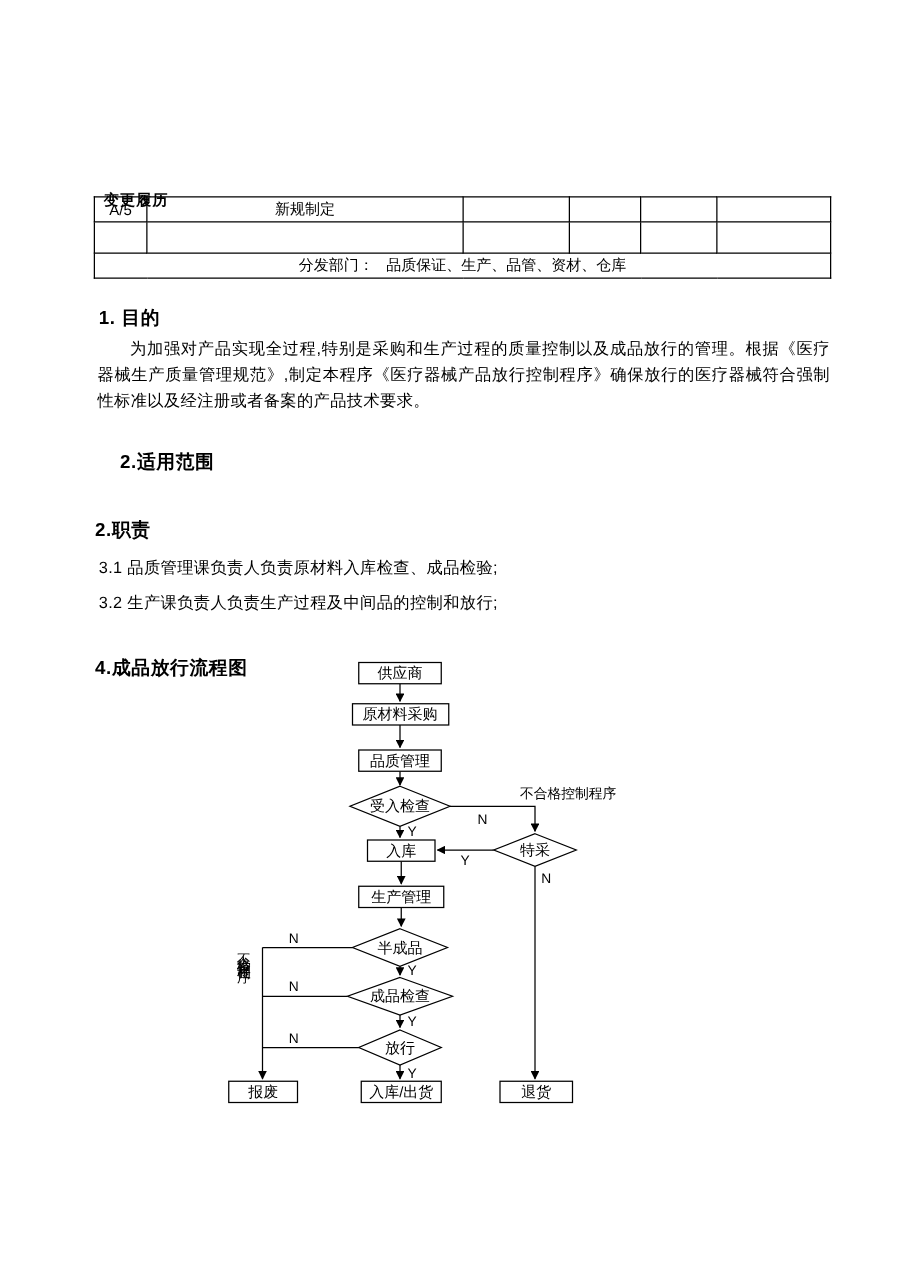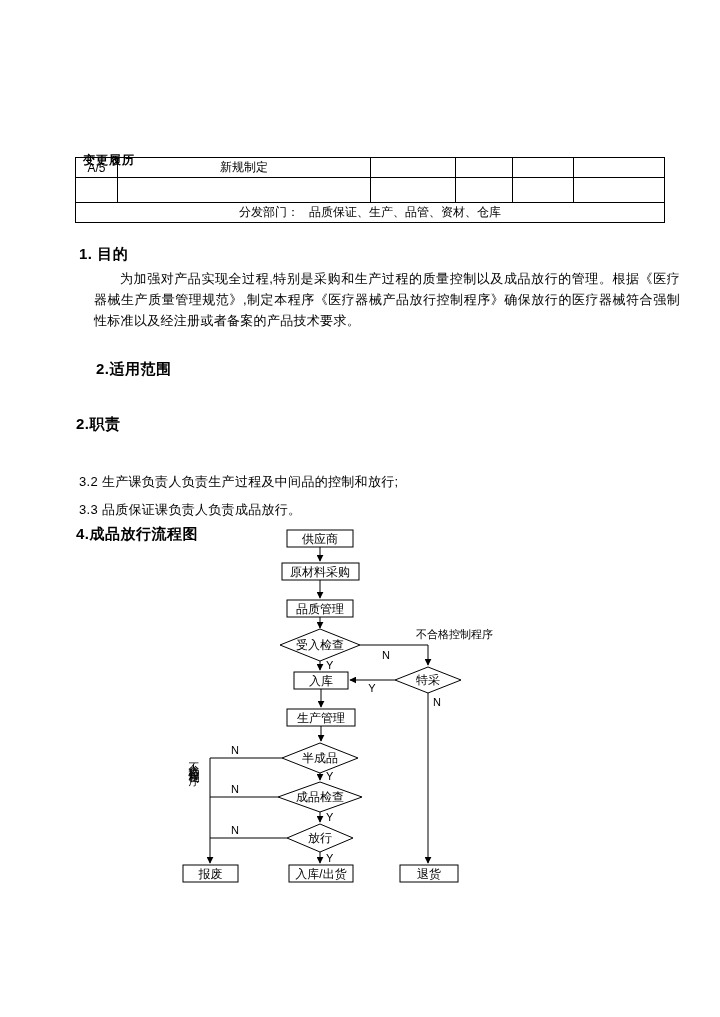--- a/index.html
+++ b/index.html
@@ -20,21 +20,21 @@
   .hist tr.r2 td { height:22px; }
   .hist tr.dist-row td { height:15px; white-space:pre; }
   .hist td.c { text-align:center; }
 
   
   .sec-title { font-size:15px; font-weight:bold; letter-spacing:0.5px; }
   .body-text { font-size:13px; line-height:21px; letter-spacing:0.3px; }
   .para { width:586px; text-indent:2em; text-align:justify; }
 
   .s1t { left:79px; top:245px; }
-  .s1b { left:94px; top:268px; }
+  .s1b { left:78px; top:268px; }
   .s2t { left:76px; top:360px;margin-left:20px; }
   .s2b { left:76px; top:385px; }
   .s3t { left:76px; top:415px; }
   .s3i1 { left:79px; top:443px; }
   .s3i2 { left:79px; top:471px; }
   .s3i3 { left:79px; top:499px; }
   .s4t { left:76px; top:525px; }
 
   
   .flow-svg { position:absolute; left:0; top:525px; width:720px; height:380px; }
@@ -86,22 +86,22 @@
     </tr>
   </tbody>
     </table>
 
   <div class="abs sec-title s1t">1.  目的</div>
   <div class="abs body-text para s1b">为加强对产品实现全过程,特别是采购和生产过程的质量控制以及成品放行的管理。根据《医疗器械生产质量管理规范》,制定本程序《医疗器械产品放行控制程序》确保放行的医疗器械符合强制性标准以及经注册或者备案的产品技术要求。</div>
 
   <div class="abs sec-title s2t">2.适用范围</div>
 
   <div class="abs sec-title s3t">2.职责</div>
+  <div class="abs body-text s3i1">3.1 品质管理课负责人负责原材料入库检查、成品检验;</div>
   <div class="abs body-text s3i2">3.2 生产课负责人负责生产过程及中间品的控制和放行;</div>
-  <div class="abs body-text s3i3">3.3 品质保证课负责人负责成品放行。</div>
 
   <div class="abs sec-title s4t">4.成品放行流程图</div>
 
   <svg class="flow-svg" viewBox="0 0 720 380">
     <defs>
       <marker id="arr" viewBox="0 0 10 10" refX="9" refY="5" markerWidth="7" markerHeight="7" orient="auto">
         <path d="M0,0 L10,5 L0,10 z" fill="#000"></path>
       </marker>
     </defs>
 

